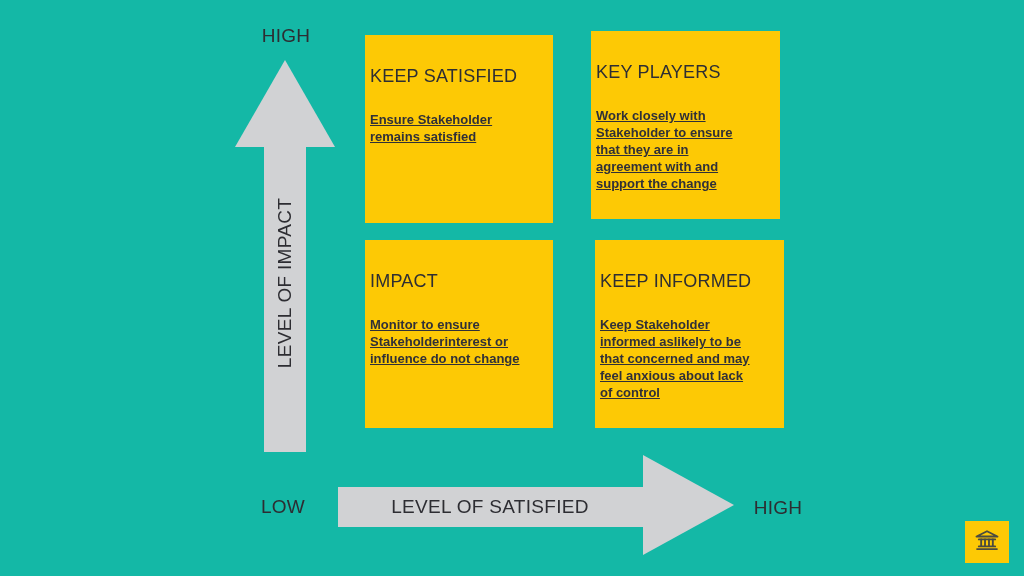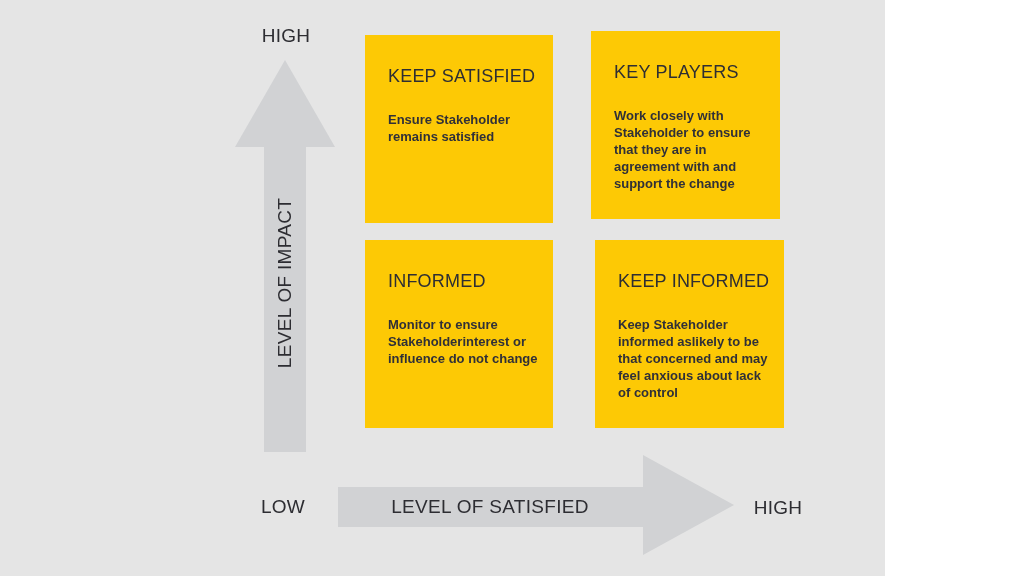--- a/index.html
+++ b/index.html
@@ -1,29 +1,29 @@
 <!DOCTYPE html>
 <html><head>
 <meta charset="utf-8">
 <style>
   html, body { margin: 0; padding: 0; background: #ffffff; }
   .canvas {
     position: relative;
-    width: 885px;
+    width: 1024px;
     height: 576px;
-    background: #e5e5e5;
+    background: #14b8a6;
     overflow: hidden;
     font-family: "Liberation Sans", sans-serif;
   }
   
   .quad {
     position: absolute;
     background: #FDC905;
     box-sizing: border-box;
-    padding: 30px 18px 0 23px;
+    padding: 30px 18px 0 5px;
   }
   .quad-tl { left: 365px; top: 35px;  width: 188px; height: 188px; }
   .quad-tr { left: 571px; top: 31px;  width: 189px; height: 188px; margin-left: 20px; }
   .quad-bl { left: 365px; top: 240px; width: 188px; height: 188px; }
   .quad-br { left: 571px; top: 240px; width: 189px; height: 188px; margin-left: 24px; }
   .quad h2 {
     margin: 0;
     font-size: 18px;
     line-height: 22px;
     font-weight: 400;
@@ -31,20 +31,21 @@
     color: #2E2E33;
     white-space: nowrap;
   }
   .quad p {
     margin: 24px 0 0 0;
     font-size: 13px;
     line-height: 17px;
     font-weight: 700;
     color: #303038;
     white-space: pre;
+    text-decoration: underline;
   }
   
   .v-arrow-head {
     position: absolute; left: 235px; top: 60px;
     width: 0; height: 0;
     border-left: 50px solid transparent;
     border-right: 50px solid transparent;
     border-bottom: 87px solid #D1D2D4;
   }
   .v-arrow-shaft {
@@ -109,21 +110,21 @@
   </div>
   <div class="quad quad-tr">
     <h2>KEY PLAYERS</h2>
     <p>Work closely with
 Stakeholder to ensure
 that they are in
 agreement with and
 support the change</p>
   </div>
   <div class="quad quad-bl">
-    <h2>INFORMED</h2>
+    <h2>IMPACT</h2>
     <p>Monitor to ensure
 Stakeholderinterest or
 influence do not change</p>
   </div>
   <div class="quad quad-br">
     <h2>KEEP INFORMED</h2>
     <p>Keep Stakeholder
 informed aslikely to be
 that concerned and may
 feel anxious about lack

